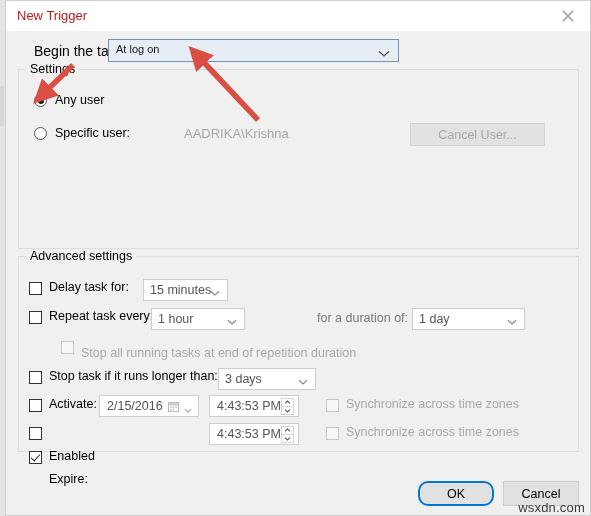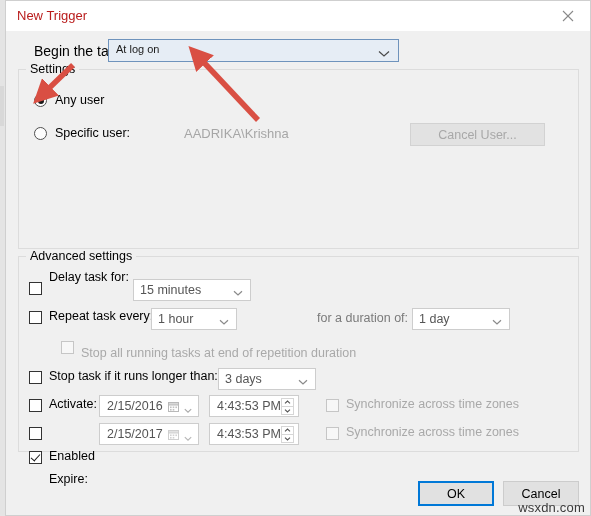--- a/index.html
+++ b/index.html
@@ -362,43 +362,43 @@
       </div>
 
       <div class="user-value" style="left:178px; top:95px;">AADRIKA\Krishna</div>
 
       <button class="btn-change" style="left:404px; top:92px;">Cancel User...</button>
 
       <div class="group" id="group-advanced"></div>
       <div class="group-legend" id="legend-advanced">Advanced settings</div>
 
       <span class="cb" style="left:23px; top:251px;"></span>
-      <span class="cb-label" style="left:43px; top:239px;">Delay task for:</span>
-      <div class="combo-sm" style="left:127px; top:248px; width:118px;">
+      <span class="cb-label" style="left:43px; top:249px;">Delay task for:</span>
+      <div class="combo-sm" style="left:137px; top:248px; width:85px;">
         <span class="ctext">15 minutes</span>
         <span class="carrow">
           <svg width="10" height="7" viewBox="0 0 10 7">
             <polyline points="1,1.3 5,5 9,1.3" fill="none" stroke="#8a8a8a" stroke-width="1.2"></polyline>
           </svg>
         </span>
       </div>
 
       <span class="cb" style="left:23px; top:280px;"></span>
       <span class="cb-label" style="left:43px; top:278px;">Repeat task every:</span>
-      <div class="combo-sm" style="left:145px; top:277px; width:86px;">
+      <div class="combo-sm" style="left:145px; top:277px; width:94px;">
         <span class="ctext">1 hour</span>
         <span class="carrow">
           <svg width="10" height="7" viewBox="0 0 10 7">
             <polyline points="1,1.3 5,5 9,1.3" fill="none" stroke="#8a8a8a" stroke-width="1.2"></polyline>
           </svg>
         </span>
       </div>
 
       <div class="static-label" style="left:311px; top:280px;">for a duration of:</div>
-      <div class="combo-sm" style="left:406px; top:277px; width:98px;padding-left:28px;">
+      <div class="combo-sm" style="left:406px; top:277px; width:113px;padding-left:28px;">
         <span class="ctext">1 day</span>
         <span class="carrow">
           <svg width="10" height="7" viewBox="0 0 10 7">
             <polyline points="1,1.3 5,5 9,1.3" fill="none" stroke="#8a8a8a" stroke-width="1.2"></polyline>
           </svg>
         </span>
       </div>
 
       <span class="cb disabled" style="left:55px; top:310px;"></span>
       <span class="cb-label disabled" style="left:75px; top:308px;margin-top:7px;">Stop all running tasks at end of repetition duration</span>
@@ -444,57 +444,38 @@
             <polyline points="4,5.4 6.5,3 9,5.4" fill="none" stroke="#555555" stroke-width="1.1"></polyline>
             <polyline points="4,11.6 6.5,14 9,11.6" fill="none" stroke="#555555" stroke-width="1.1"></polyline>
           </svg>
         </span>
       </div>
       <span class="cb disabled" style="left:320px; top:368px;"></span>
       <span class="cb-label disabled" style="left:340px; top:366px;">Synchronize across time zones</span>
 
       <span class="cb" style="left:23px; top:396px;"></span>
       <span class="cb-label" style="left:43px; top:394px;margin-top:47px;">Expire:</span>
-      <div class="datefield" style="left:93px; top:392px;">
-        <span class="dtext">2/15/2017</span>
-        <span class="cal-icon">
-          <svg width="11" height="11" viewBox="0 0 11 11">
-            <rect x="0.5" y="1.5" width="10" height="9" fill="#ffffff" stroke="#cfcfcf" stroke-width="1"></rect>
-            <rect x="0.5" y="1.5" width="10" height="2.5" fill="#e2e2e2" stroke="#cfcfcf" stroke-width="1"></rect>
-            <rect x="2" y="5.5" width="1.6" height="1.6" fill="#d2d2d2"></rect>
-            <rect x="4.7" y="5.5" width="1.6" height="1.6" fill="#d2d2d2"></rect>
-            <rect x="7.4" y="5.5" width="1.6" height="1.6" fill="#d2d2d2"></rect>
-            <rect x="2" y="8" width="1.6" height="1.6" fill="#d2d2d2"></rect>
-            <rect x="4.7" y="8" width="1.6" height="1.6" fill="#d2d2d2"></rect>
-          </svg>
-        </span>
-        <span class="carrow">
-          <svg width="8" height="6" viewBox="0 0 8 6">
-            <polyline points="0.8,1.2 4,4.2 7.2,1.2" fill="none" stroke="#b6b6b6" stroke-width="1.1"></polyline>
-          </svg>
-        </span>
-      </div>
       <div class="timefield" style="left:203px; top:392px;">
         <span class="ttext">4:43:53 PM</span>
         <span class="spinner">
           <svg width="13" height="17" viewBox="0 0 13 17">
             <rect x="0.5" y="0.5" width="12" height="16" fill="#ffffff" stroke="#d6d6d6" stroke-width="1"></rect>
             <line x1="0.5" y1="8.5" x2="12.5" y2="8.5" stroke="#d6d6d6" stroke-width="1"></line>
             <polyline points="4,5.4 6.5,3 9,5.4" fill="none" stroke="#555555" stroke-width="1.1"></polyline>
             <polyline points="4,11.6 6.5,14 9,11.6" fill="none" stroke="#555555" stroke-width="1.1"></polyline>
           </svg>
         </span>
       </div>
       <span class="cb disabled" style="left:320px; top:396px;"></span>
       <span class="cb-label disabled" style="left:340px; top:394px;">Synchronize across time zones</span>
 
       <span class="cb checked" style="left:23px; top:420px;"></span>
       <span class="cb-label" style="left:43px; top:418px;">Enabled</span>
 
-      <button class="btn default" style="left:412px; top:450px;">OK</button>
+      <button class="btn default" style="left:412px; top:450px;border-radius:10px;">OK</button>
       <button class="btn" style="left:497px; top:450px;">Cancel</button>
 
     </div>
   </div>
 
   <svg class="arrows" viewBox="0 0 591 516">
     <defs>
       <marker id="ah" markerWidth="4.4" markerHeight="4.4" refX="2.4" refY="2.2" orient="auto" markerUnits="strokeWidth">
         <path d="M0,0 L4.4,2.2 L0,4.4 z" fill="#d94f43"></path>
       </marker>

